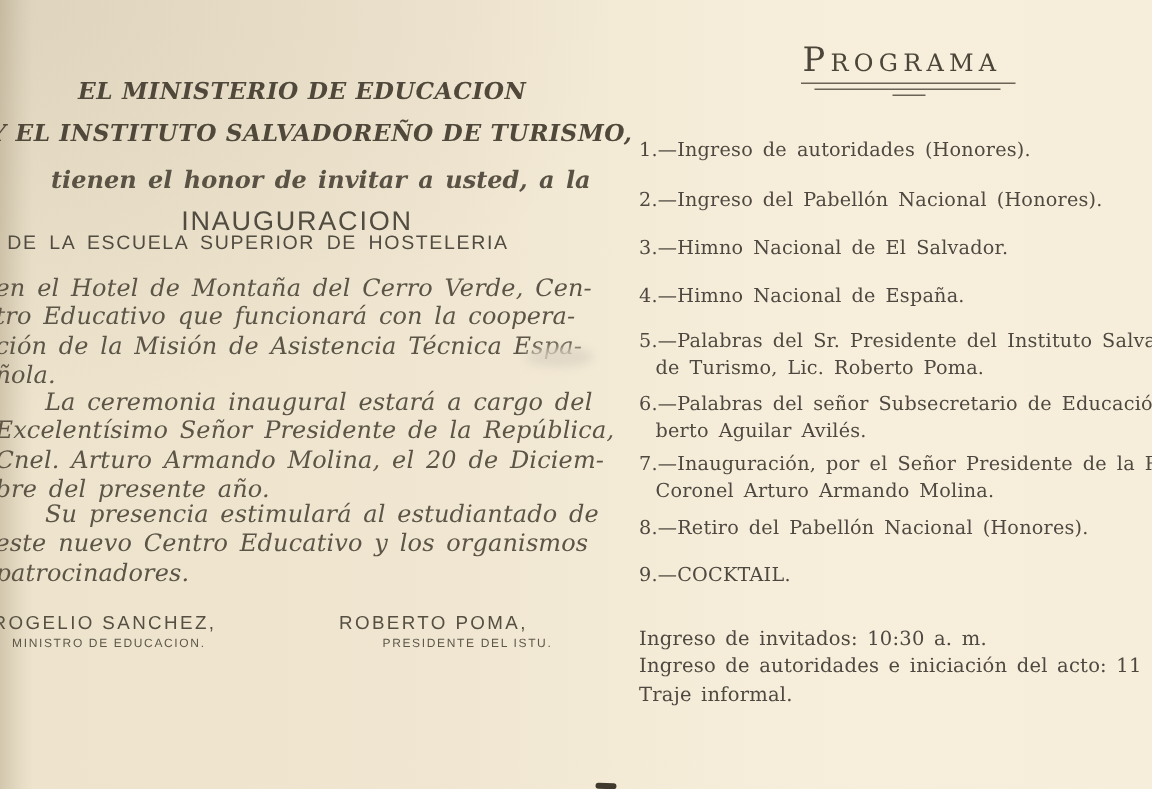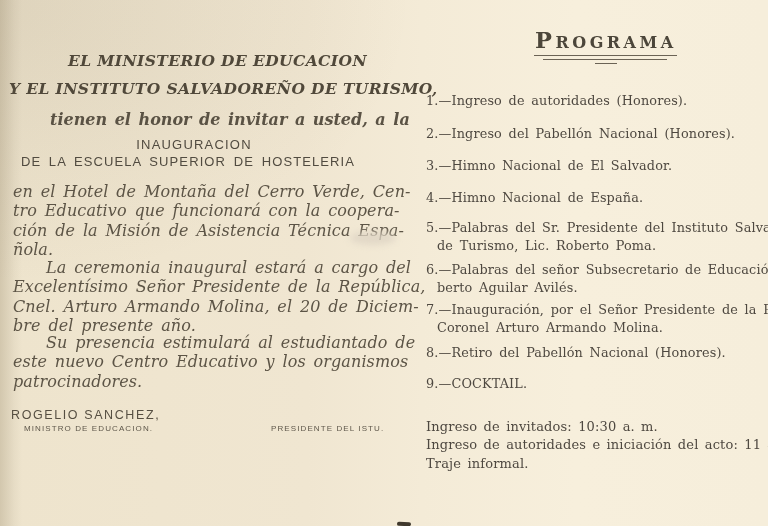--- a/index.html
+++ b/index.html
@@ -6,58 +6,58 @@
   .paper{
     position:relative;
     width:768px;height:526px;
     overflow:hidden;
     background:
       radial-gradient(ellipse at 0% 0%, rgba(110,95,70,0.12), rgba(0,0,0,0) 38%),
       linear-gradient(90deg,#e7dcc3 0px,#eee4cd 14px,#f0e6d1 40%,#f4ebd7 55%,#f7efdc 75%,#f6eedb 100%);
     font-family:"DejaVu Serif", serif;
   }
   .page{position:absolute;top:0;height:526px;}
-  .page-left{left:16px;width:365px;}
+  .page-left{left:0;width:365px;}
   .page-right{left:426px;width:342px;}
   .abs{position:absolute;white-space:nowrap;}
 
   
   .h1{
     font-style:italic;font-size:15.5px;letter-spacing:0.4px;
     color:#50483a;font-weight:bold;white-space:nowrap;
   }
   .invite{
     font-style:italic;font-size:16px;color:#5a5244;white-space:nowrap;word-spacing:2px;
   }
   .evt{
     font-family:"Liberation Sans", sans-serif;color:#514b40;
     text-align:center;width:356px;white-space:nowrap;
   }
-  .evt1{font-size:13px;letter-spacing:1.2px;}
+  .evt1{font-size:18px;letter-spacing:1.2px;padding-left:20px;}
   .evt2{font-size:13px;letter-spacing:1.1px;word-spacing:3px;}
   .bodyblock{
     font-style:italic;font-size:16px;line-height:19.4px;
     color:#5c5446;word-spacing:2.6px;letter-spacing:0.1px;
     width:372px;
   }
   .bodyblock .bline{white-space:nowrap;}
   .indent{text-indent:33px;}
   .sig-name{
     font-family:"Liberation Sans", sans-serif;font-size:12.5px;
     letter-spacing:1.6px;color:#564f42;white-space:nowrap;
   }
   .sig-title{
     font-family:"Liberation Sans", sans-serif;font-size:8px;
     letter-spacing:1.1px;color:#5e574a;white-space:nowrap;
   }
 
   
   .prog-title{
     color:#4c463a;white-space:nowrap;letter-spacing:3.5px;
-    font-size:16px;font-weight:bold;
+    font-size:16px;font-weight:normal;
   }
   .prog-title .initial{font-size:22.5px;letter-spacing:3.5px;}
   .rule{position:absolute;background:#6b6355;height:1.4px;}
   .item{
     position:absolute;left:0;width:360px;
     font-size:12.8px;color:#4e4840;line-height:17.6px;
     word-spacing:2.4px;letter-spacing:0.15px;
   }
   .item div{white-space:nowrap;}
   .item .cont{margin-left:11px;}
@@ -112,20 +112,21 @@
 
     <div class="abs bodyblock" style="left:-3px;top:333px;">
       <div class="bline indent">Su presencia estimulará al estudiantado de</div>
       <div class="bline">este nuevo Centro Educativo y los organismos</div>
       <div class="bline">patrocinadores.</div>
     </div>
 
     <div class="abs sig-name" style="left:-5px;top:408px;">ROGELIO SANCHEZ,</div>
     <div class="abs sig-title" style="left:8px;top:424px;">MINISTRO DE EDUCACION.</div>
 
+    <div class="abs sig-name" style="left:226px;top:408px;">ROBERTO POMA,</div>
     <div class="abs sig-title" style="left:233px;top:424px;margin-left:22px;">PRESIDENTE DEL ISTU.</div>
   </div>
 
   <div class="page page-right">
     <div class="abs prog-title" style="left:109px;top:27px;"><span class="initial">P</span><span>ROGRAMA</span></div>
     <div class="rule" style="left:108px;top:55px;width:143px;"></div>
     <div class="rule" style="left:117px;top:59px;width:124px;"></div>
     <div class="rule" style="left:169px;top:63px;width:22px;"></div>
 
     <div class="item" style="top:92px;">

